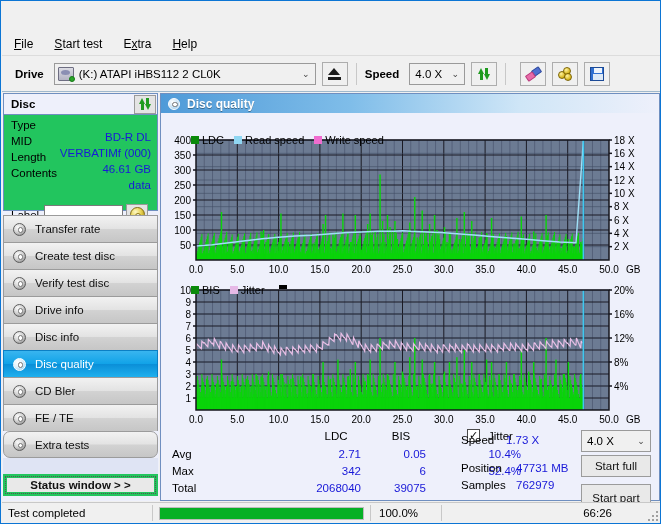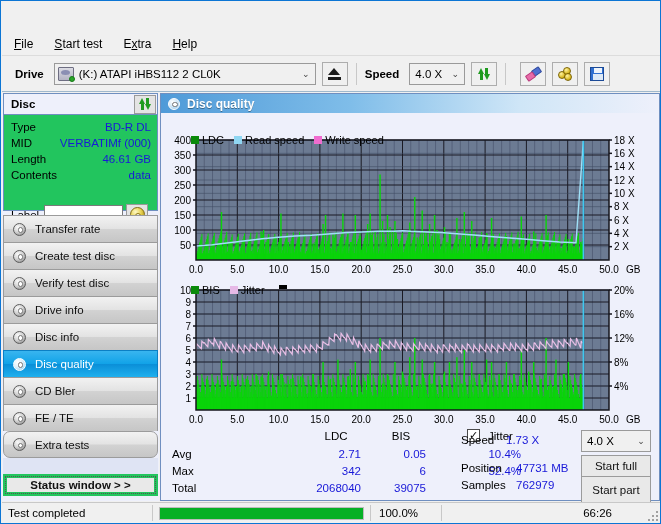--- a/index.html
+++ b/index.html
@@ -175,21 +175,21 @@
     height: 21px; display: flex; align-items: center;
     border-bottom: 1px solid #6f8fc0; background: #eef0fb;
   }
   .disc-head .t { font-size: 11.5px; font-weight: bold; color: #000; margin-left: 7px; }
   .refresh-btn {
     width: 22px; height: 19px; margin-left: auto; margin-right: 1px;
     background: #e4e4e4; border: 1px solid #9a9a9a;
     display: flex; align-items: center; justify-content: center; cursor: default;
   }
   .disc-rows { padding: 4px 6px 0 7px; font-size: 11.5px; color: #000; }
-  .drow { display: flex; align-items: center; height: 16px; }
+  .drow { display: flex; height: 16px; flex-direction: column; }
   .drow .k { color: #000; }
   .drow .v { margin-left: auto; color: #1818d8; }
   .label-row { display: flex; align-items: center; margin-top: 21px; }
   .label-row .k { font-size: 11.5px; }
   .label-input {
     width: 79px; height: 19px; background: #fff; border: 1px solid #7a7a7a;
     margin-left: 5px; font-size: 11.5px; color: #000; padding: 0 3px;
     font-family: "Liberation Sans", sans-serif;
   }
   .cd-btn {
@@ -2077,21 +2077,21 @@
       <div class="st" style="left:300px; top:38px">Position</div>
       <div class="stv" style="left:355px; top:38px">47731 MB</div>
       <div class="st" style="left:300px; top:55px">Samples</div>
       <div class="stv" style="left:355px; top:55px">762979</div>
 
       <div class="combo" style="position:absolute; left:420px; top:6px; width:70px; padding-left:5px">
         <span>4.0 X</span>
         <span class="arrow">⌄</span>
       </div>
       <div class="sbtn" style="left:420px; top:31px; width:70px; height:22px">Start full</div>
-      <div class="sbtn" style="left:420px; top:52px; width:70px; height:28px">Start part</div>
+      <div class="sbtn" style="left:420px; top:60px; width:70px; height:28px">Start part</div>
     </div>
   </div>
 
   <div class="statusbar">
     <div class="sb-cell" style="width:150px; padding-left:6px">Test completed</div>
     <div class="sb-div"></div>
     <div class="progress">
       <div class="bar" id="progress-fill" style="width: 100%;"></div>
     </div>
     <div class="sb-div"></div>

